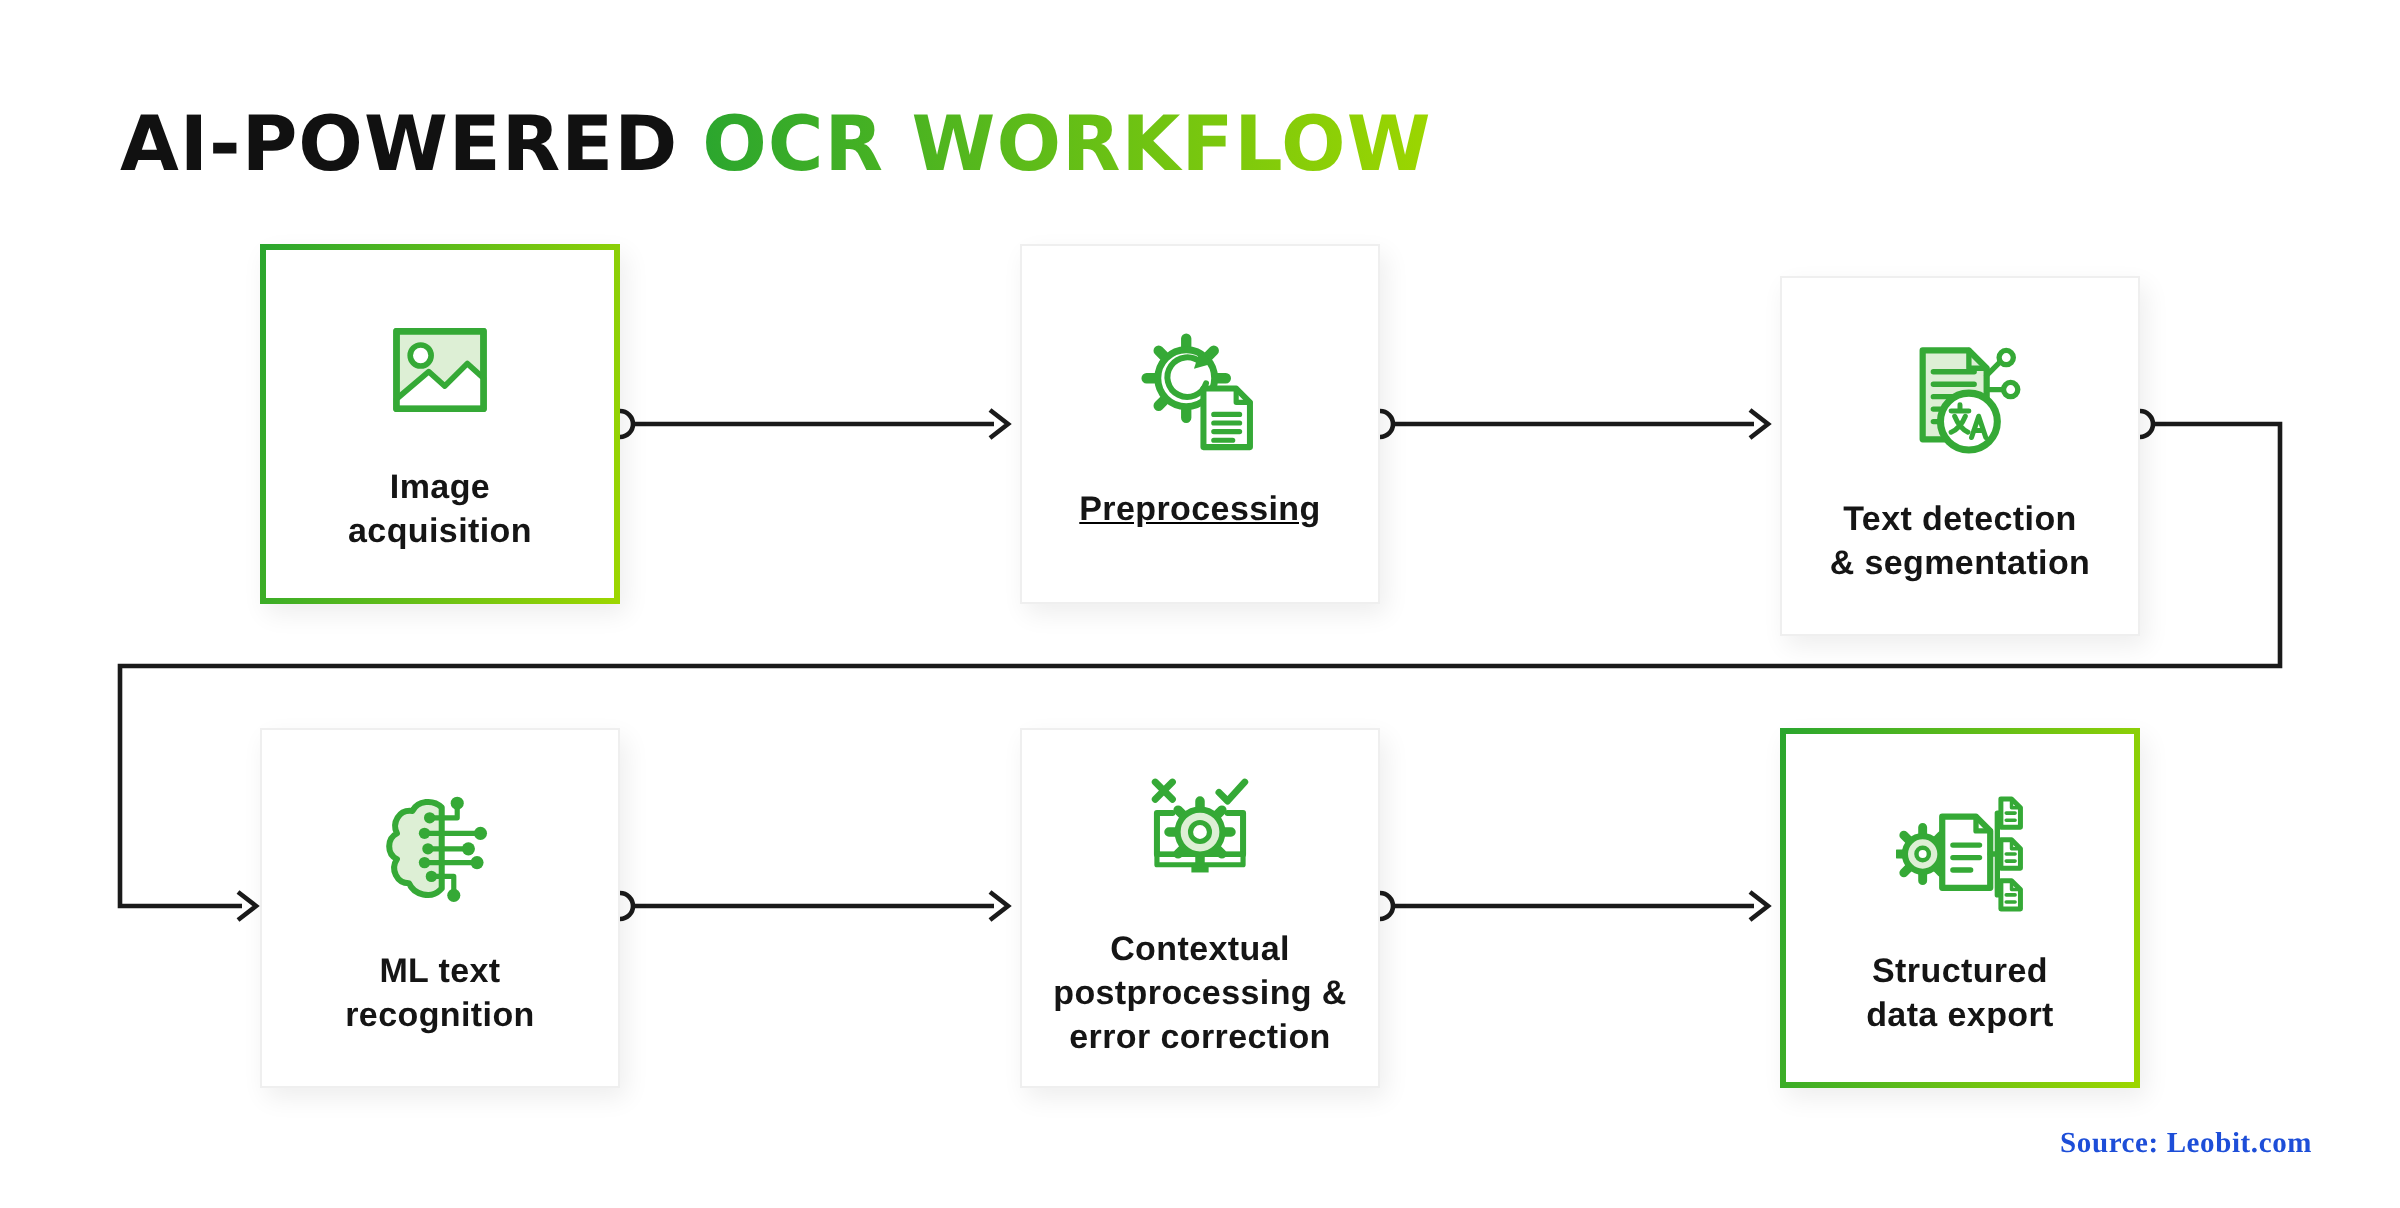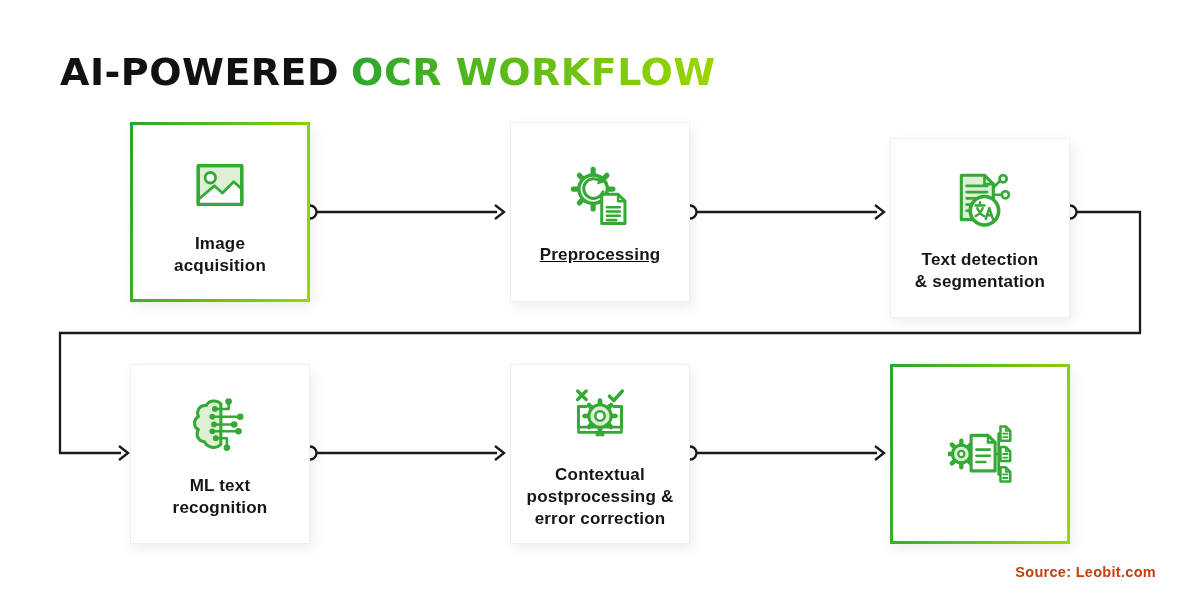--- a/index.html
+++ b/index.html
@@ -42,21 +42,21 @@
   }
   .icon-wrap { height: 76px; display: flex; align-items: center; justify-content: center; }
   .label {
     font-size: 17px; font-weight: 600; color: #151515;
     text-align: center; line-height: 1.28; letter-spacing: 0.2px;
     white-space: pre-line;
   }
 
   .source {
     position: absolute; right: 44px; top: 564px;
-    font-size: 14.5px; font-weight: 600; color: #c2410c; letter-spacing: 0.3px;
+    font-size: 14.5px; font-weight: 600; color: #1d4ed8; letter-spacing: 0.3px; font-family: Liberation Serif, serif;
   }
 
   .ic { display: block; }
   .ic * { vector-effect: none; }
 </style>
 </head>
 <body>
 
 <div class="canvas">
 
@@ -196,17 +196,19 @@
         <path d="M32,31 H47 M32,38 H47 M32,45 H42" stroke-width="3"></path>
         <path d="M53,36 H57 M57,13 V59 M57,13 H59 M57,36 H59 M57,59 H59" stroke-width="3"></path>
         <path d="M59,5 H65 L70,10 V21 H59 Z" fill="#FFFFFF" stroke-width="2.8"></path>
         <path d="M65,5 V10 H70 M62,13 H67 M62,17 H67" stroke-width="2"></path>
         <path d="M59,28 H65 L70,33 V44 H59 Z" fill="#FFFFFF" stroke-width="2.8"></path>
         <path d="M65,28 V33 H70 M62,36 H67 M62,40 H67" stroke-width="2"></path>
         <path d="M59,51 H65 L70,56 V67 H59 Z" fill="#FFFFFF" stroke-width="2.8"></path>
         <path d="M65,51 V56 H70 M62,59 H67 M62,63 H67" stroke-width="2"></path>
       </svg>
     </div>
+    <div class="label">Structured
+data export</div>
   </div>
 
   <div class="source">Source: Leobit.com</div>
 
 </div>
 
 </body></html>

